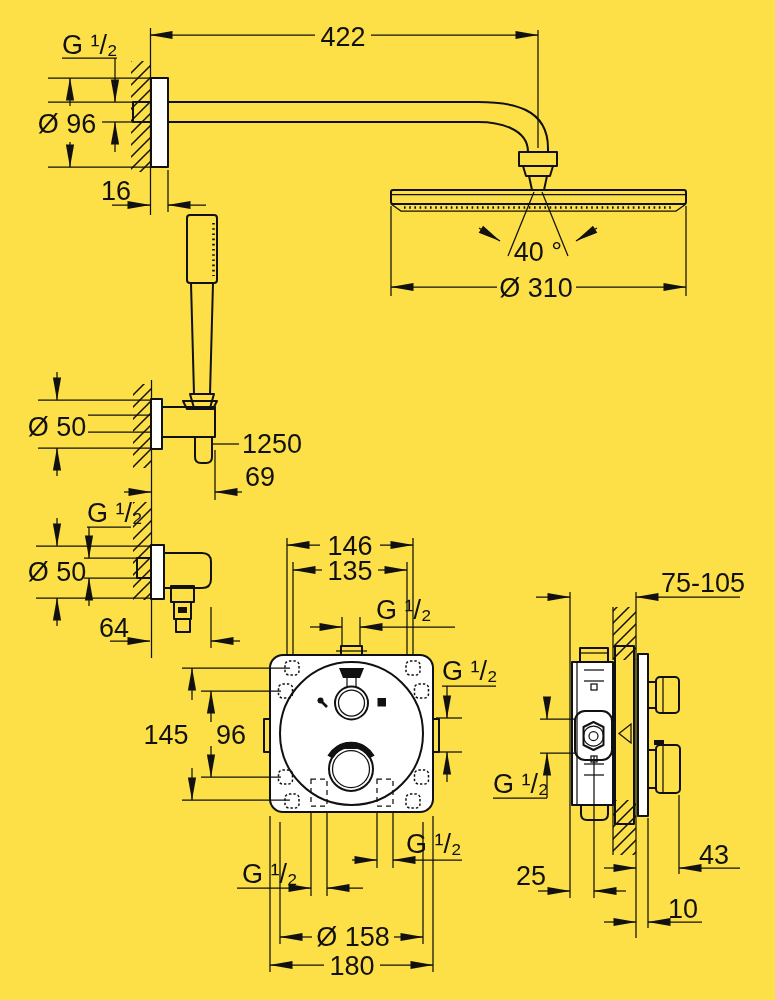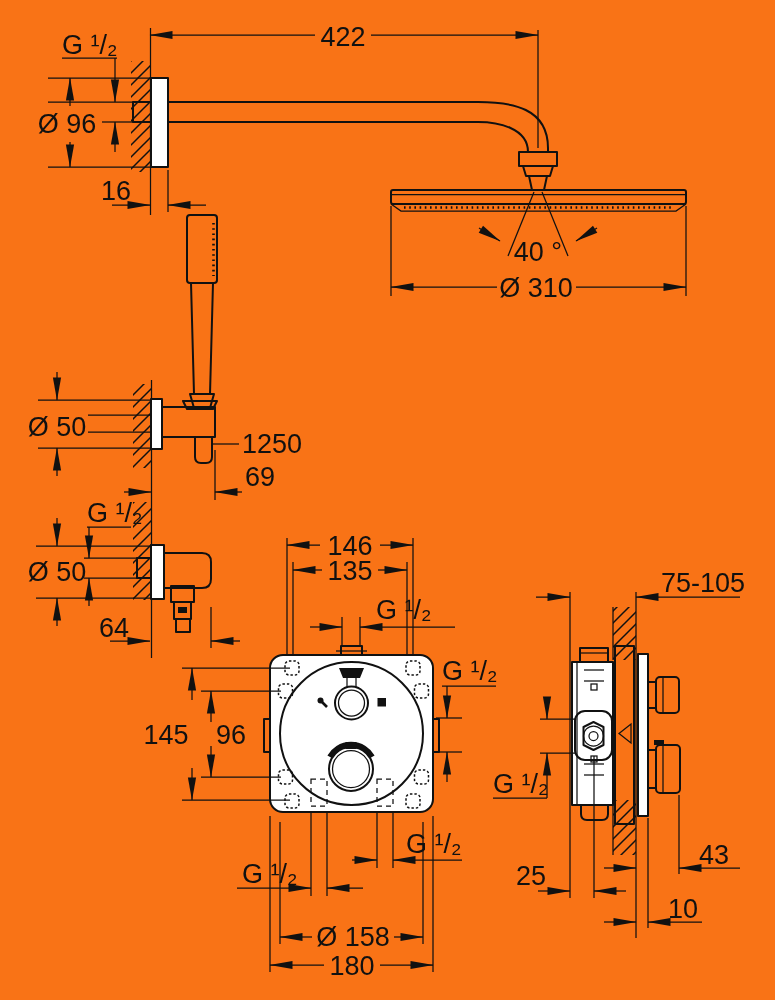--- a/index.html
+++ b/index.html
@@ -13,21 +13,21 @@
   .d  { fill:none; stroke:#111; stroke-width:1.25; }
   .dt { font-size:27px; fill:#111; }
   .scr { fill:none; stroke:#111; stroke-width:1.5; stroke-dasharray:2.4 2; }
   .hid { stroke-dasharray:5 4; }
   .blk { fill:#111; stroke:none; }
   .dotline { fill:none; stroke:#111; stroke-width:2.6; stroke-dasharray:1.6 3.6; }
 </style>
 </head>
 <body>
 
-<div class="sheet" style="background: #f97316;">
+<div class="sheet" style="background: #fde047;">
 <svg width="775" height="1000" viewBox="0 0 775 1000">
   <defs>
     <marker id="ar" markerUnits="userSpaceOnUse" markerWidth="24" markerHeight="10" viewBox="0 0 24 10" refX="23" refY="5" orient="auto">
       <path d="M0.5,0.9 L23.5,5 L0.5,9.1 Z" fill="#111"></path>
     </marker>
     <pattern id="hatch" patternUnits="userSpaceOnUse" width="12" height="12">
       <path d="M-3,15 L15,-3 M-9,9 L9,-9 M3,21 L21,3" stroke="#111" stroke-width="1.5" fill="none"></path>
     </pattern>
     <pattern id="knurl" patternUnits="userSpaceOnUse" width="5" height="5">
       <path d="M0,0 L5,5 M5,0 L0,5" stroke="#111" stroke-width="0.9" fill="none"></path>

